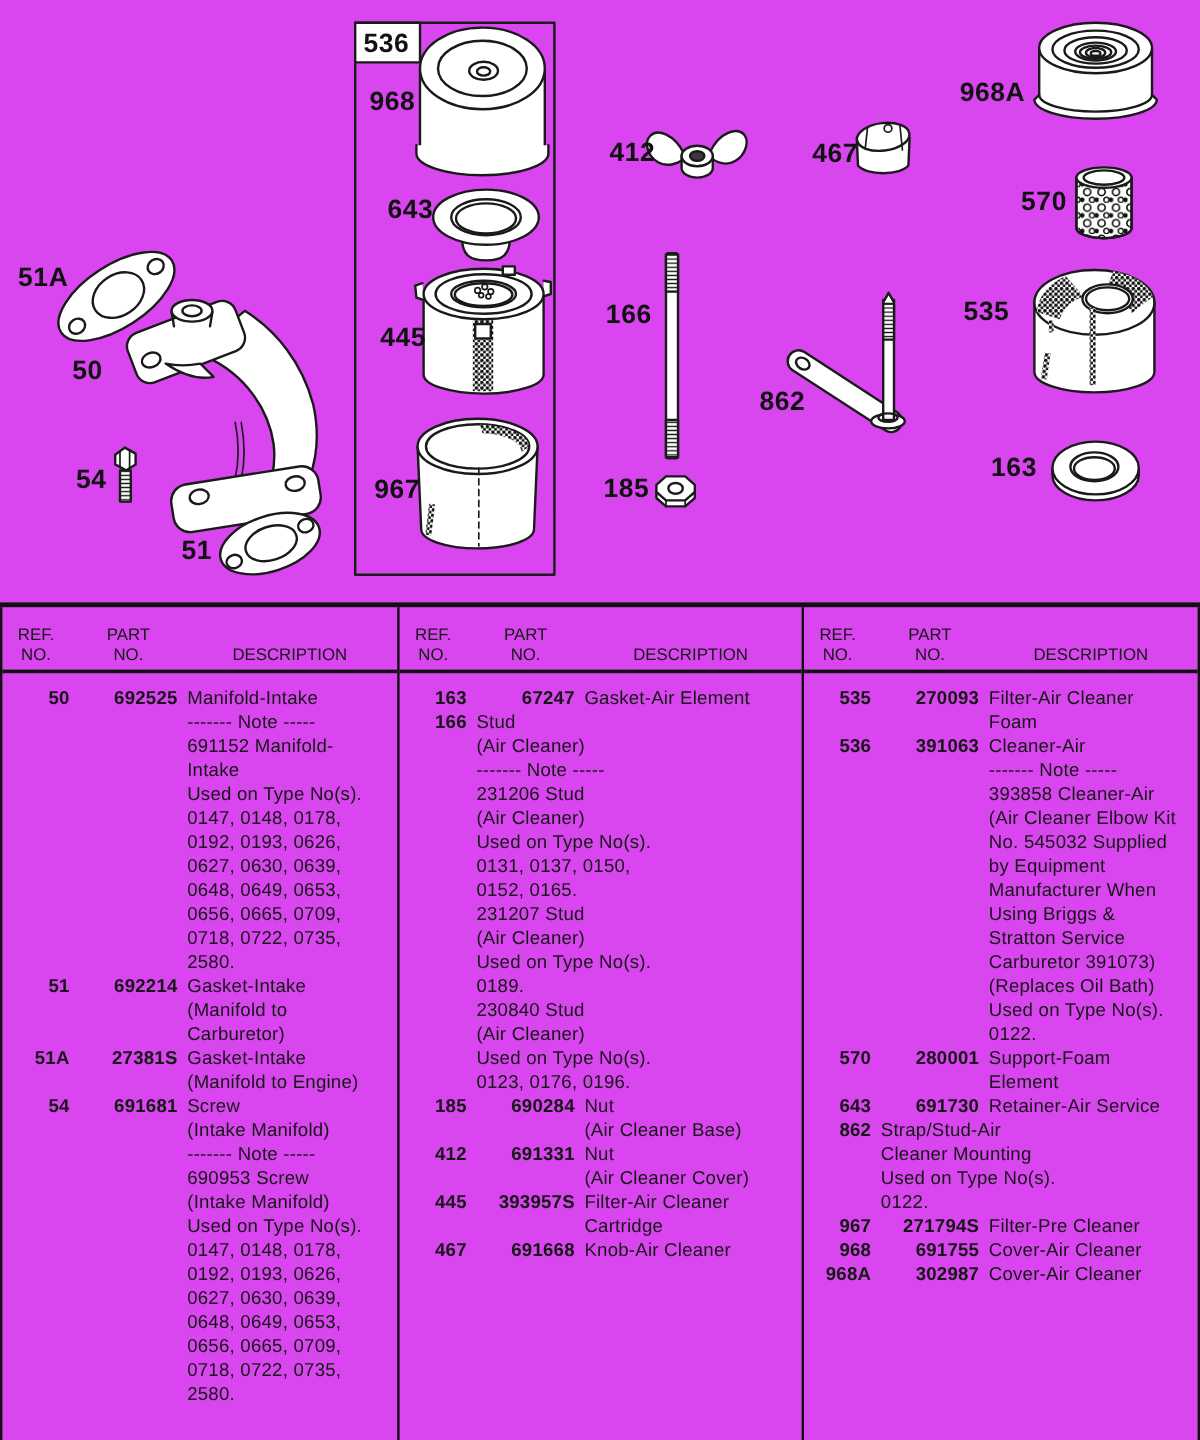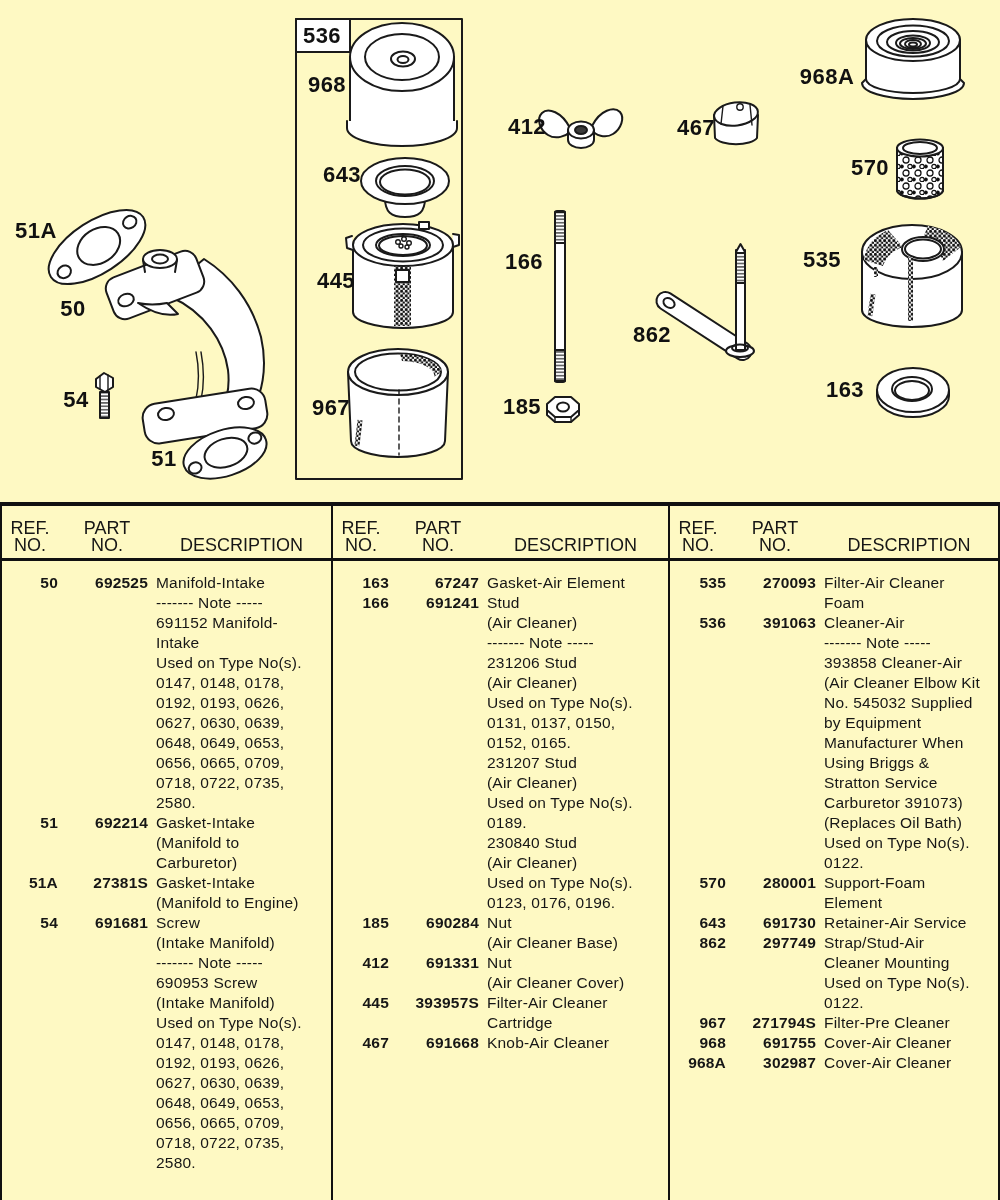--- a/index.html
+++ b/index.html
@@ -1,16 +1,16 @@
 <!DOCTYPE html>
 <html><head>
 <meta charset="utf-8">
 <style>
   html,body{margin:0;padding:0;background:#fff;}
-  .screen{position:relative;width:1000px;height:1200px;background:#fef9c3;overflow:hidden;
+  .screen{position:relative;width:1000px;height:1200px;background:#d946ef;overflow:hidden;
           font-family:"Liberation Sans",sans-serif;color:#161616;}
   
   .diagram{position:absolute;left:0;top:0;width:1000px;height:502px;}
   .diagram svg{position:absolute;left:0;top:0;}
   .part *{fill:none;stroke:#1a1a1a;stroke-width:2;stroke-linecap:round;stroke-linejoin:round;}
   .part .fw{fill:#ffffff;}
   .part .pd{fill:url(#pDark);stroke:none;}
   .part .pt{fill:url(#pThread);}
   .part .pc{fill:url(#pCage);}
   .part .dk{fill:#3a3a3a;stroke:#1a1a1a;}
@@ -19,21 +19,21 @@
           letter-spacing:.5px;white-space:nowrap;color:#111;}
   
   .parts-table{position:absolute;left:0;top:502px;width:1000px;height:698px;box-sizing:border-box;
                border-top:4px solid #111;display:flex;}
   .tcol{box-sizing:border-box;height:100%;}
   .tcol.c1{width:331px;border-left:2px solid #111;}
   .tcol.c2{width:337px;border-left:2px solid #111;}
   .tcol.c3{width:332px;border-left:2px solid #111;border-right:2px solid #111;}
   .thead{height:44px;box-sizing:content-box;border-bottom:3px solid #111;
          display:grid;grid-template-columns:56px 82px 1fr;column-gap:8px;
-         align-items:end;padding:4px 4px 4px 0;font-size:18px;line-height:17px;text-align:center;}
+         align-items:end;padding:4px 4px 4px 0;font-size:14px;line-height:17px;text-align:center;}
   .thead .hc div{white-space:nowrap;}
   .tbody{padding-top:12px;}
   .trow{display:grid;grid-template-columns:56px 82px 1fr;column-gap:8px;
         font-size:15.5px;line-height:20px;letter-spacing:.2px;}
   .tref,.tpart{text-align:right;font-weight:bold;white-space:nowrap;}
   .tdesc{padding-right:19px;}
   .dline{white-space:nowrap;}
   .dline .b{font-weight:normal;}
 </style>
 </head>
@@ -337,21 +337,20 @@
       <div class="tbody">
           <div class="trow">
             <div class="tref">163</div>
             <div class="tpart">67247</div>
             <div class="tdesc">
               <div class="dline">Gasket-Air Element</div>
             </div>
           </div>
           <div class="trow">
             <div class="tref">166</div>
-            <div class="tpart">691241</div>
             <div class="tdesc">
               <div class="dline">Stud</div>
               <div class="dline">(Air Cleaner)</div>
               <div class="dline"><span class="b">------- Note -----</span></div>
               <div class="dline"><span class="b">231206</span><span> Stud</span></div>
               <div class="dline">(Air Cleaner)</div>
               <div class="dline">Used on Type No(s).</div>
               <div class="dline">0131, 0137, 0150,</div>
               <div class="dline">0152, 0165.</div>
               <div class="dline"><span class="b">231207</span><span> Stud</span></div>
@@ -450,21 +449,20 @@
           </div>
           <div class="trow">
             <div class="tref">643</div>
             <div class="tpart">691730</div>
             <div class="tdesc">
               <div class="dline">Retainer-Air Service</div>
             </div>
           </div>
           <div class="trow">
             <div class="tref">862</div>
-            <div class="tpart">297749</div>
             <div class="tdesc">
               <div class="dline">Strap/Stud-Air</div>
               <div class="dline">Cleaner Mounting</div>
               <div class="dline">Used on Type No(s).</div>
               <div class="dline">0122.</div>
             </div>
           </div>
           <div class="trow">
             <div class="tref">967</div>
             <div class="tpart">271794S</div>

